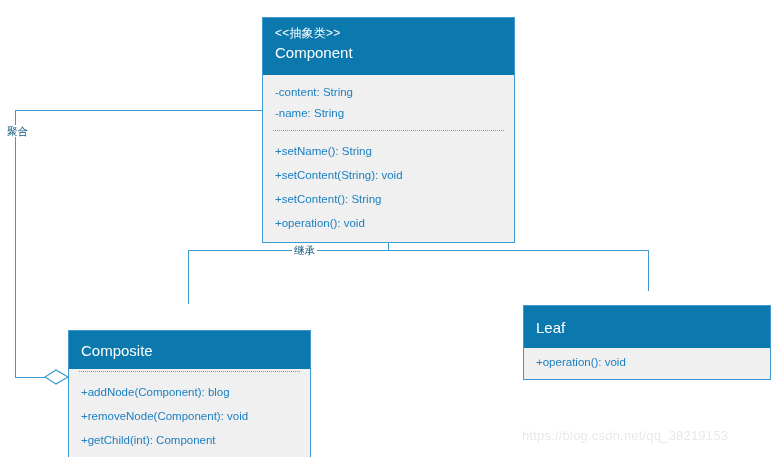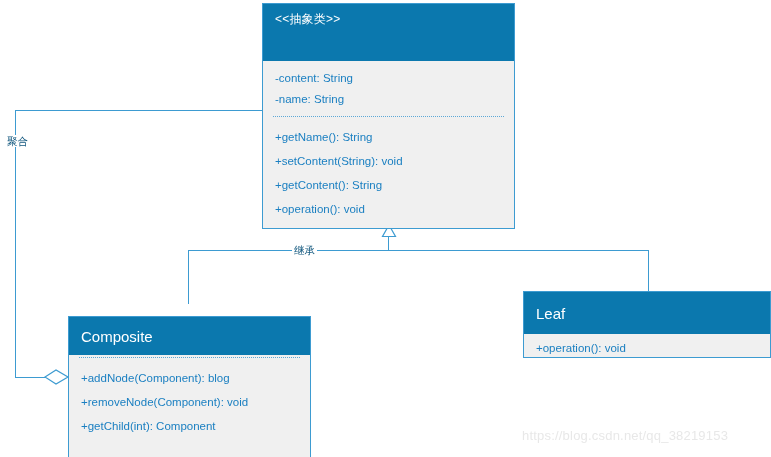--- a/index.html
+++ b/index.html
@@ -15,20 +15,21 @@
     font-family: "Liberation Sans", "DejaVu Sans", sans-serif;
     overflow: hidden;
   }
 
   
   .uml-class {
     position: absolute;
     box-sizing: border-box;
     border: 1px solid #3d9bd1;
     background: #f0f0f0;
+    margin-top: 14px;
   }
   .uml-header {
     box-sizing: border-box;
     background: #0b78ae;
     color: #ffffff;
     padding: 6px 12px 8px 12px;
   }
   .uml-stereotype {
     font-size: 12px;
     line-height: 18px;
@@ -104,66 +105,67 @@
   <div class="line-h" style="left:15px; top:110px; width:248px;"></div>
   <div class="line-v" style="left:15px; top:110px; height:267px;"></div>
   <div class="line-h" style="left:15px; top:377px; width:31px;"></div>
 
   <div class="diamond-aggregation" style="left:44px; top:367px;">
     <svg width="26" height="20" viewBox="0 0 26 20">
       <polygon points="1,10 12,3 24,10 12,17" fill="#ffffff" stroke="#3d9bd1" stroke-width="1.2"></polygon>
     </svg>
   </div>
 
-  <div class="edge-label" style="left:5px; top:135px;">聚合</div>
+  <div class="edge-label" style="left:5px; top:125px;">聚合</div>
 
   <div class="line-v" style="left:388px; top:236px; height:15px;"></div>
   <div class="line-h" style="left:188px; top:250px; width:461px;"></div>
   <div class="line-v" style="left:188px; top:250px; height:54px;"></div>
   <div class="line-v" style="left:648px; top:250px; height:41px;"></div>
 
   <div class="tri-generalization" style="left:380px; top:224px;">
     <svg width="18" height="14" viewBox="0 0 18 14">
       <polygon points="9,1 15.5,12.5 2.5,12.5" fill="#ffffff" stroke="#3d9bd1" stroke-width="1.2"></polygon>
     </svg>
   </div>
 
   <div class="edge-label" style="left:256px; top:244px;margin-left:36px;">继承</div>
 
   <div class="uml-class" style="left:262px; top:3px; width:253px; height:226px;">
     <div class="uml-header" style="height:57px;">
       <div class="uml-stereotype">&lt;&lt;抽象类&gt;&gt;</div>
+      <div class="uml-name">Component</div>
     </div>
     <div class="uml-section attrs">
       <div class="uml-row tight">-content: String</div>
       <div class="uml-row tight">-name: String</div>
     </div>
     <div class="uml-divider"></div>
     <div class="uml-section">
-      <div class="uml-row">+getName(): String</div>
+      <div class="uml-row">+setName(): String</div>
       <div class="uml-row">+setContent(String): void</div>
-      <div class="uml-row">+getContent(): String</div>
+      <div class="uml-row">+setContent(): String</div>
       <div class="uml-row">+operation(): void</div>
     </div>
   </div>
 
   <div class="uml-class" style="left:68px; top:316px; width:243px; height:200px;">
     <div class="uml-header" style="height:38px; padding-top:9px;">
       <div class="uml-name">Composite</div>
     </div>
     <div class="uml-divider"></div>
     <div class="uml-section">
       <div class="uml-row">+addNode(Component): blog</div>
       <div class="uml-row">+removeNode(Component): void</div>
       <div class="uml-row">+getChild(int): Component</div>
 
     </div>
   </div>
 
-  <div class="uml-class" style="left:523px; top:291px; width:248px; height:67px;">
+  <div class="uml-class" style="left:523px; top:291px; width:248px; height:75px;">
     <div class="uml-header" style="height:42px; padding-top:11px;">
       <div class="uml-name">Leaf</div>
     </div>
     <div class="uml-section" style="padding-top:4px;">
       <div class="uml-row tight">+operation(): void</div>
     </div>
   </div>
 
   <div class="watermark" style="left:522px; top:428px;">https://blog.csdn.net/qq_38219153</div>
 

